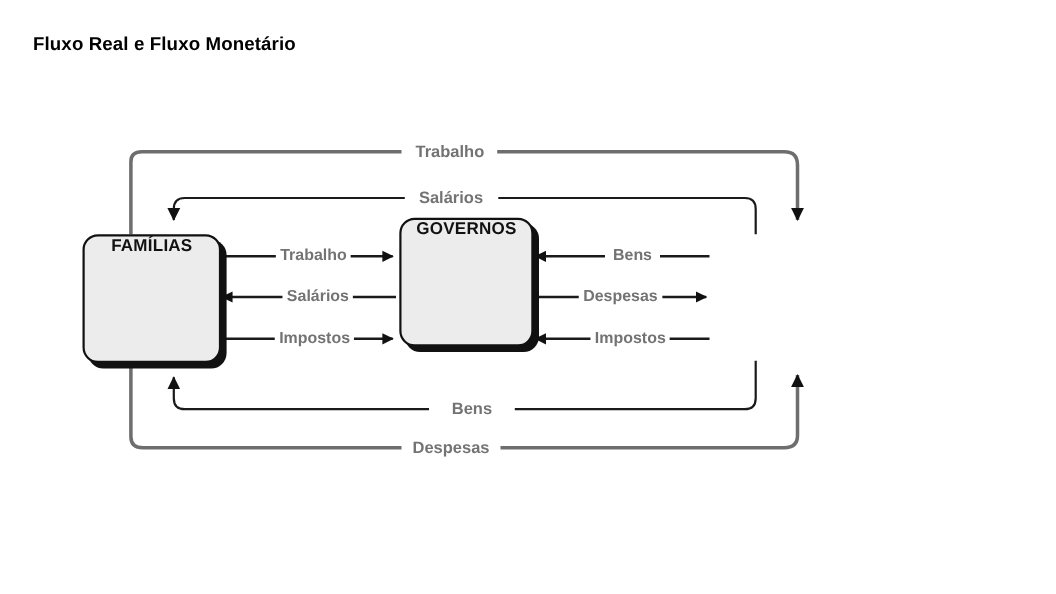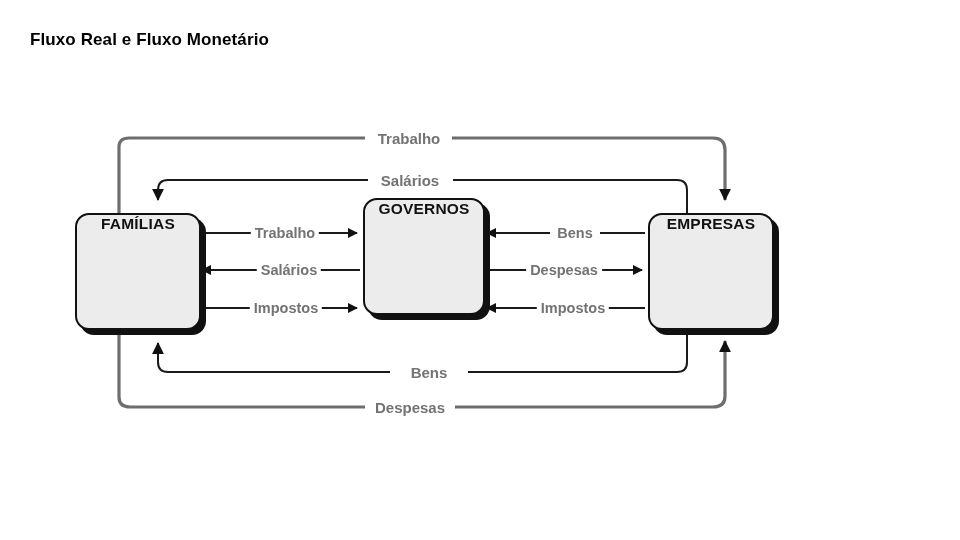--- a/index.html
+++ b/index.html
@@ -120,23 +120,20 @@
         <path d="M395,307 L653,307 Q665,307 665,296 L665,241" fill="none" stroke="#6E6E6E" stroke-width="3.2" marker-end="url(#ah-u)"></path>
       </g>
     </svg>
 
     <div class="node-box" id="box-familias">
       <span class="node-label">FAMÍLIAS</span>
     </div>
     <div class="node-box" id="box-governos">
       <span class="node-label">GOVERNOS</span>
     </div>
-    <div class="node-box" id="box-empresas">
-      <span class="node-label">EMPRESAS</span>
-    </div>
 
     <div class="flow-label" style="left:225px;top:133px;">Trabalho</div>
     <div class="flow-label" style="left:229px;top:170px;">Salários</div>
     <div class="flow-label" style="left:226px;top:208px;">Impostos</div>
 
     <div class="flow-label" style="left:515px;top:133px;">Bens</div>
     <div class="flow-label" style="left:504px;top:170px;">Despesas</div>
     <div class="flow-label" style="left:513px;top:208px;">Impostos</div>
 
     <div class="flow-label outer" style="left:349px;top:38px;">Trabalho</div>

